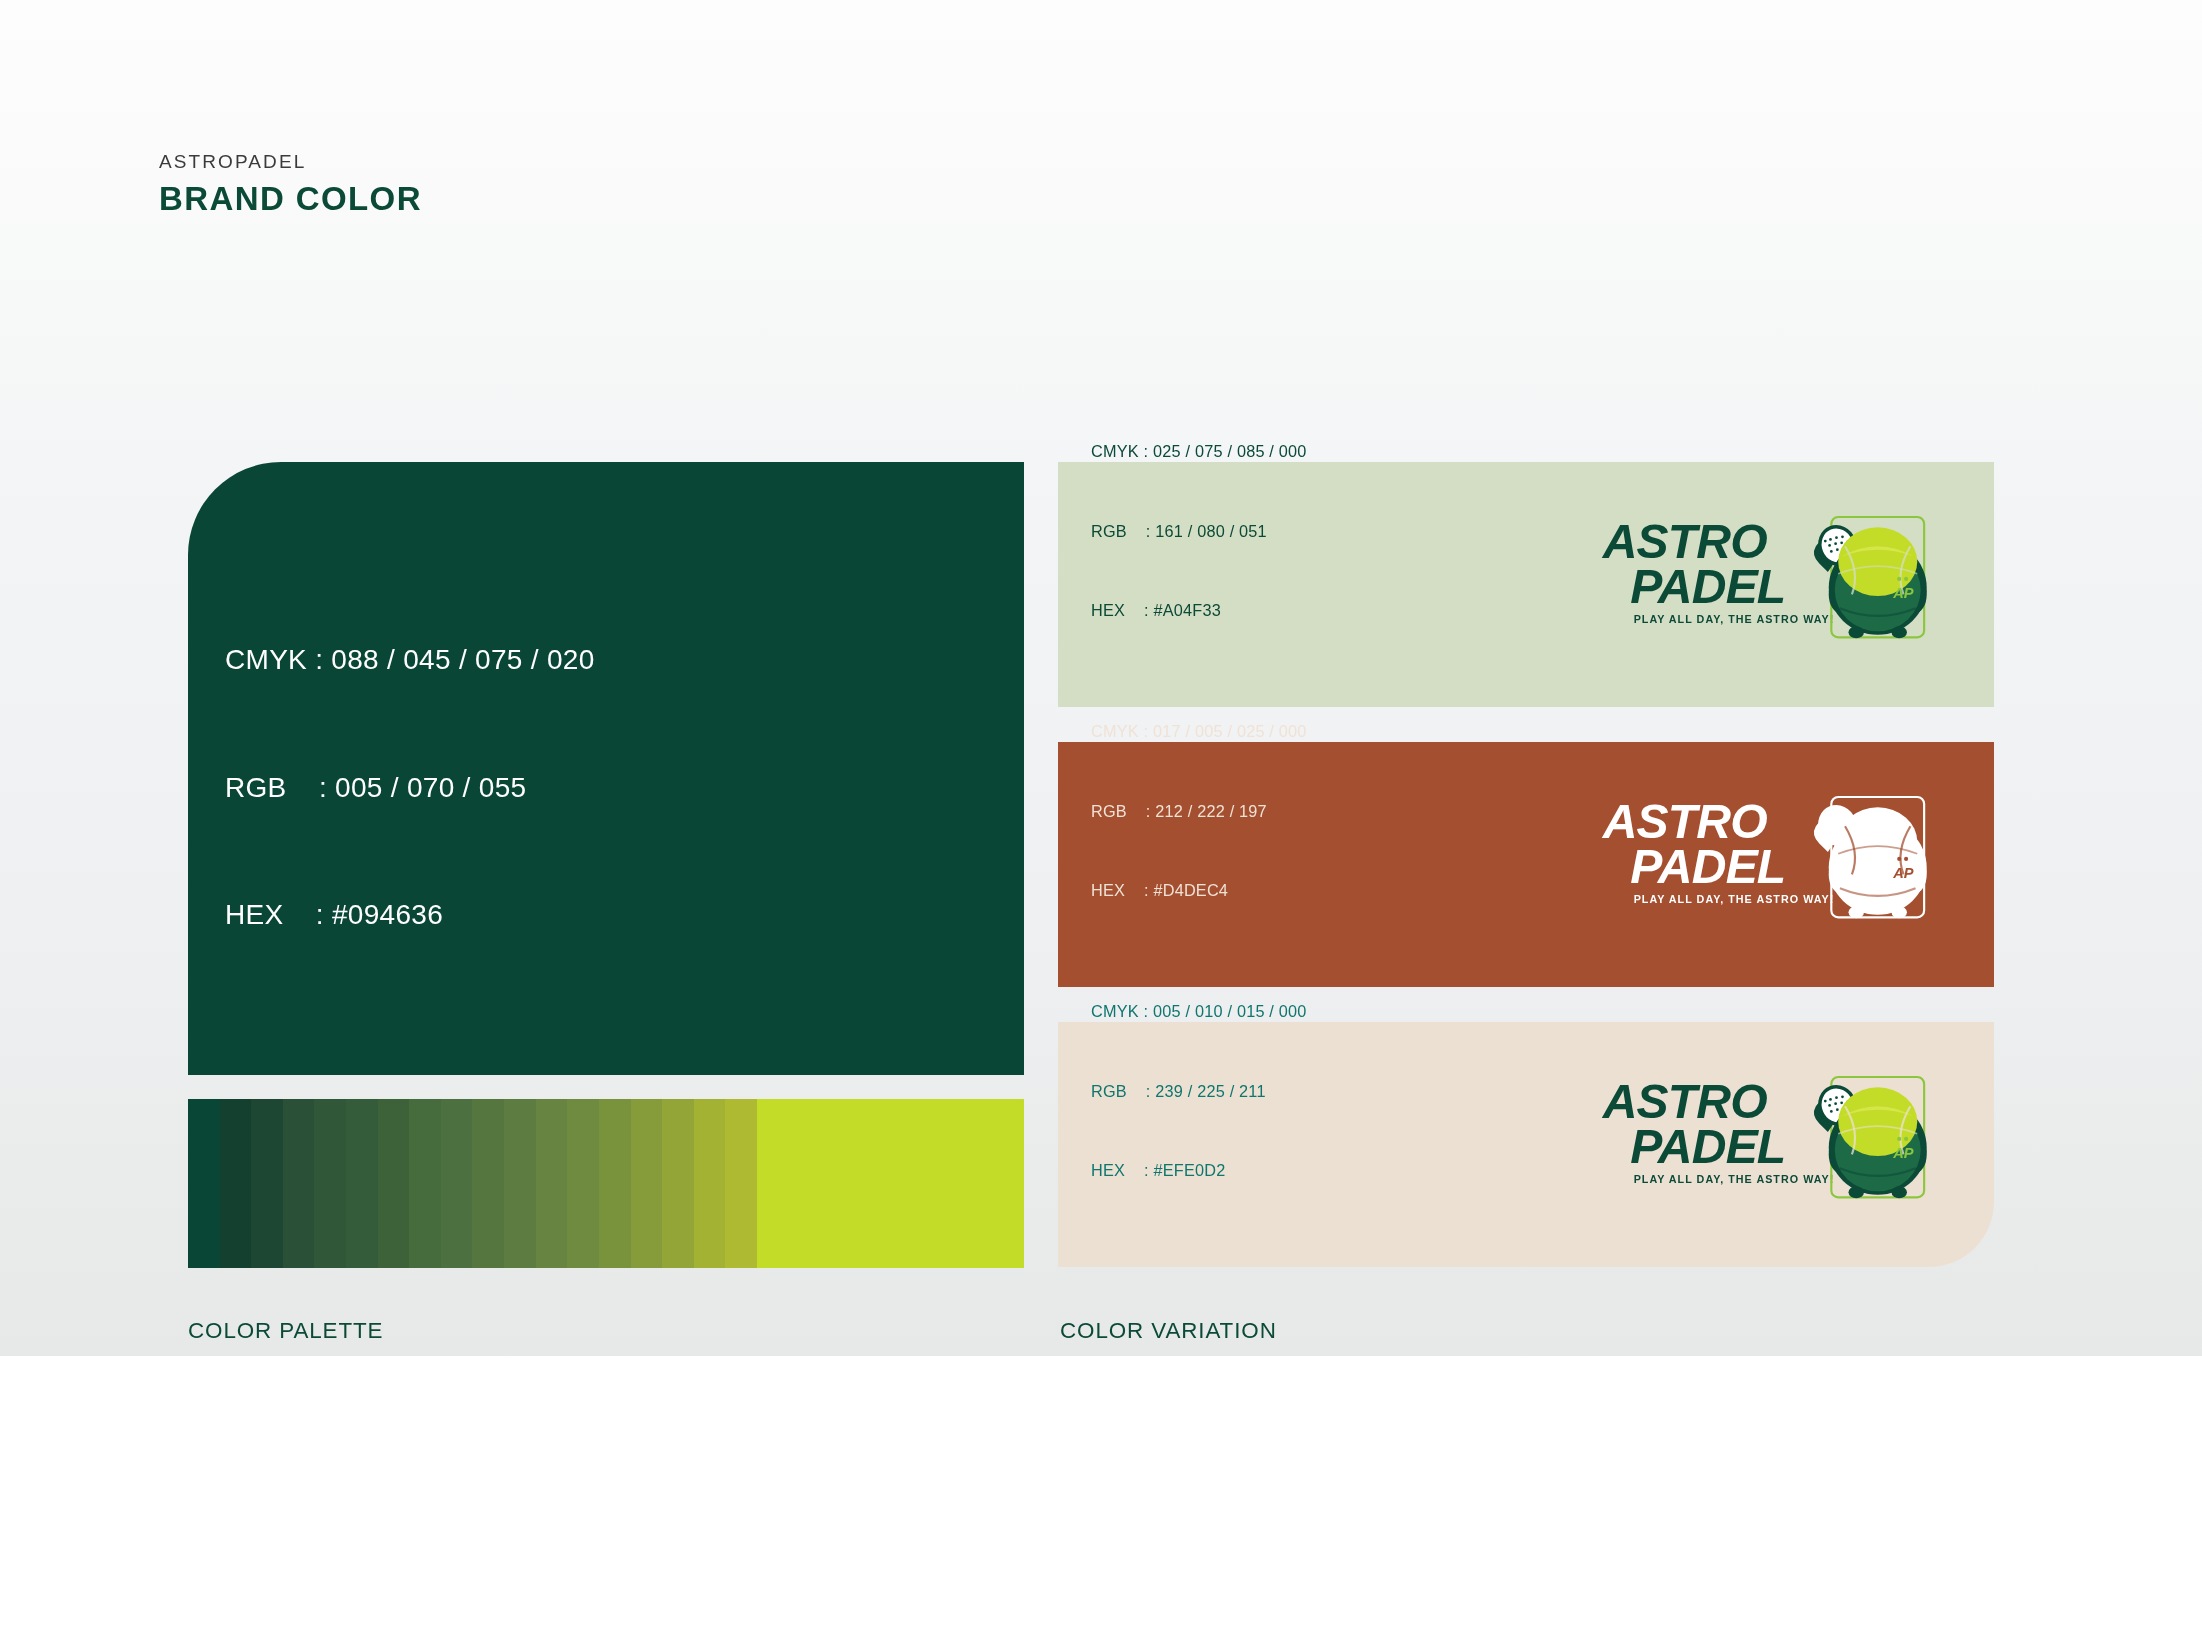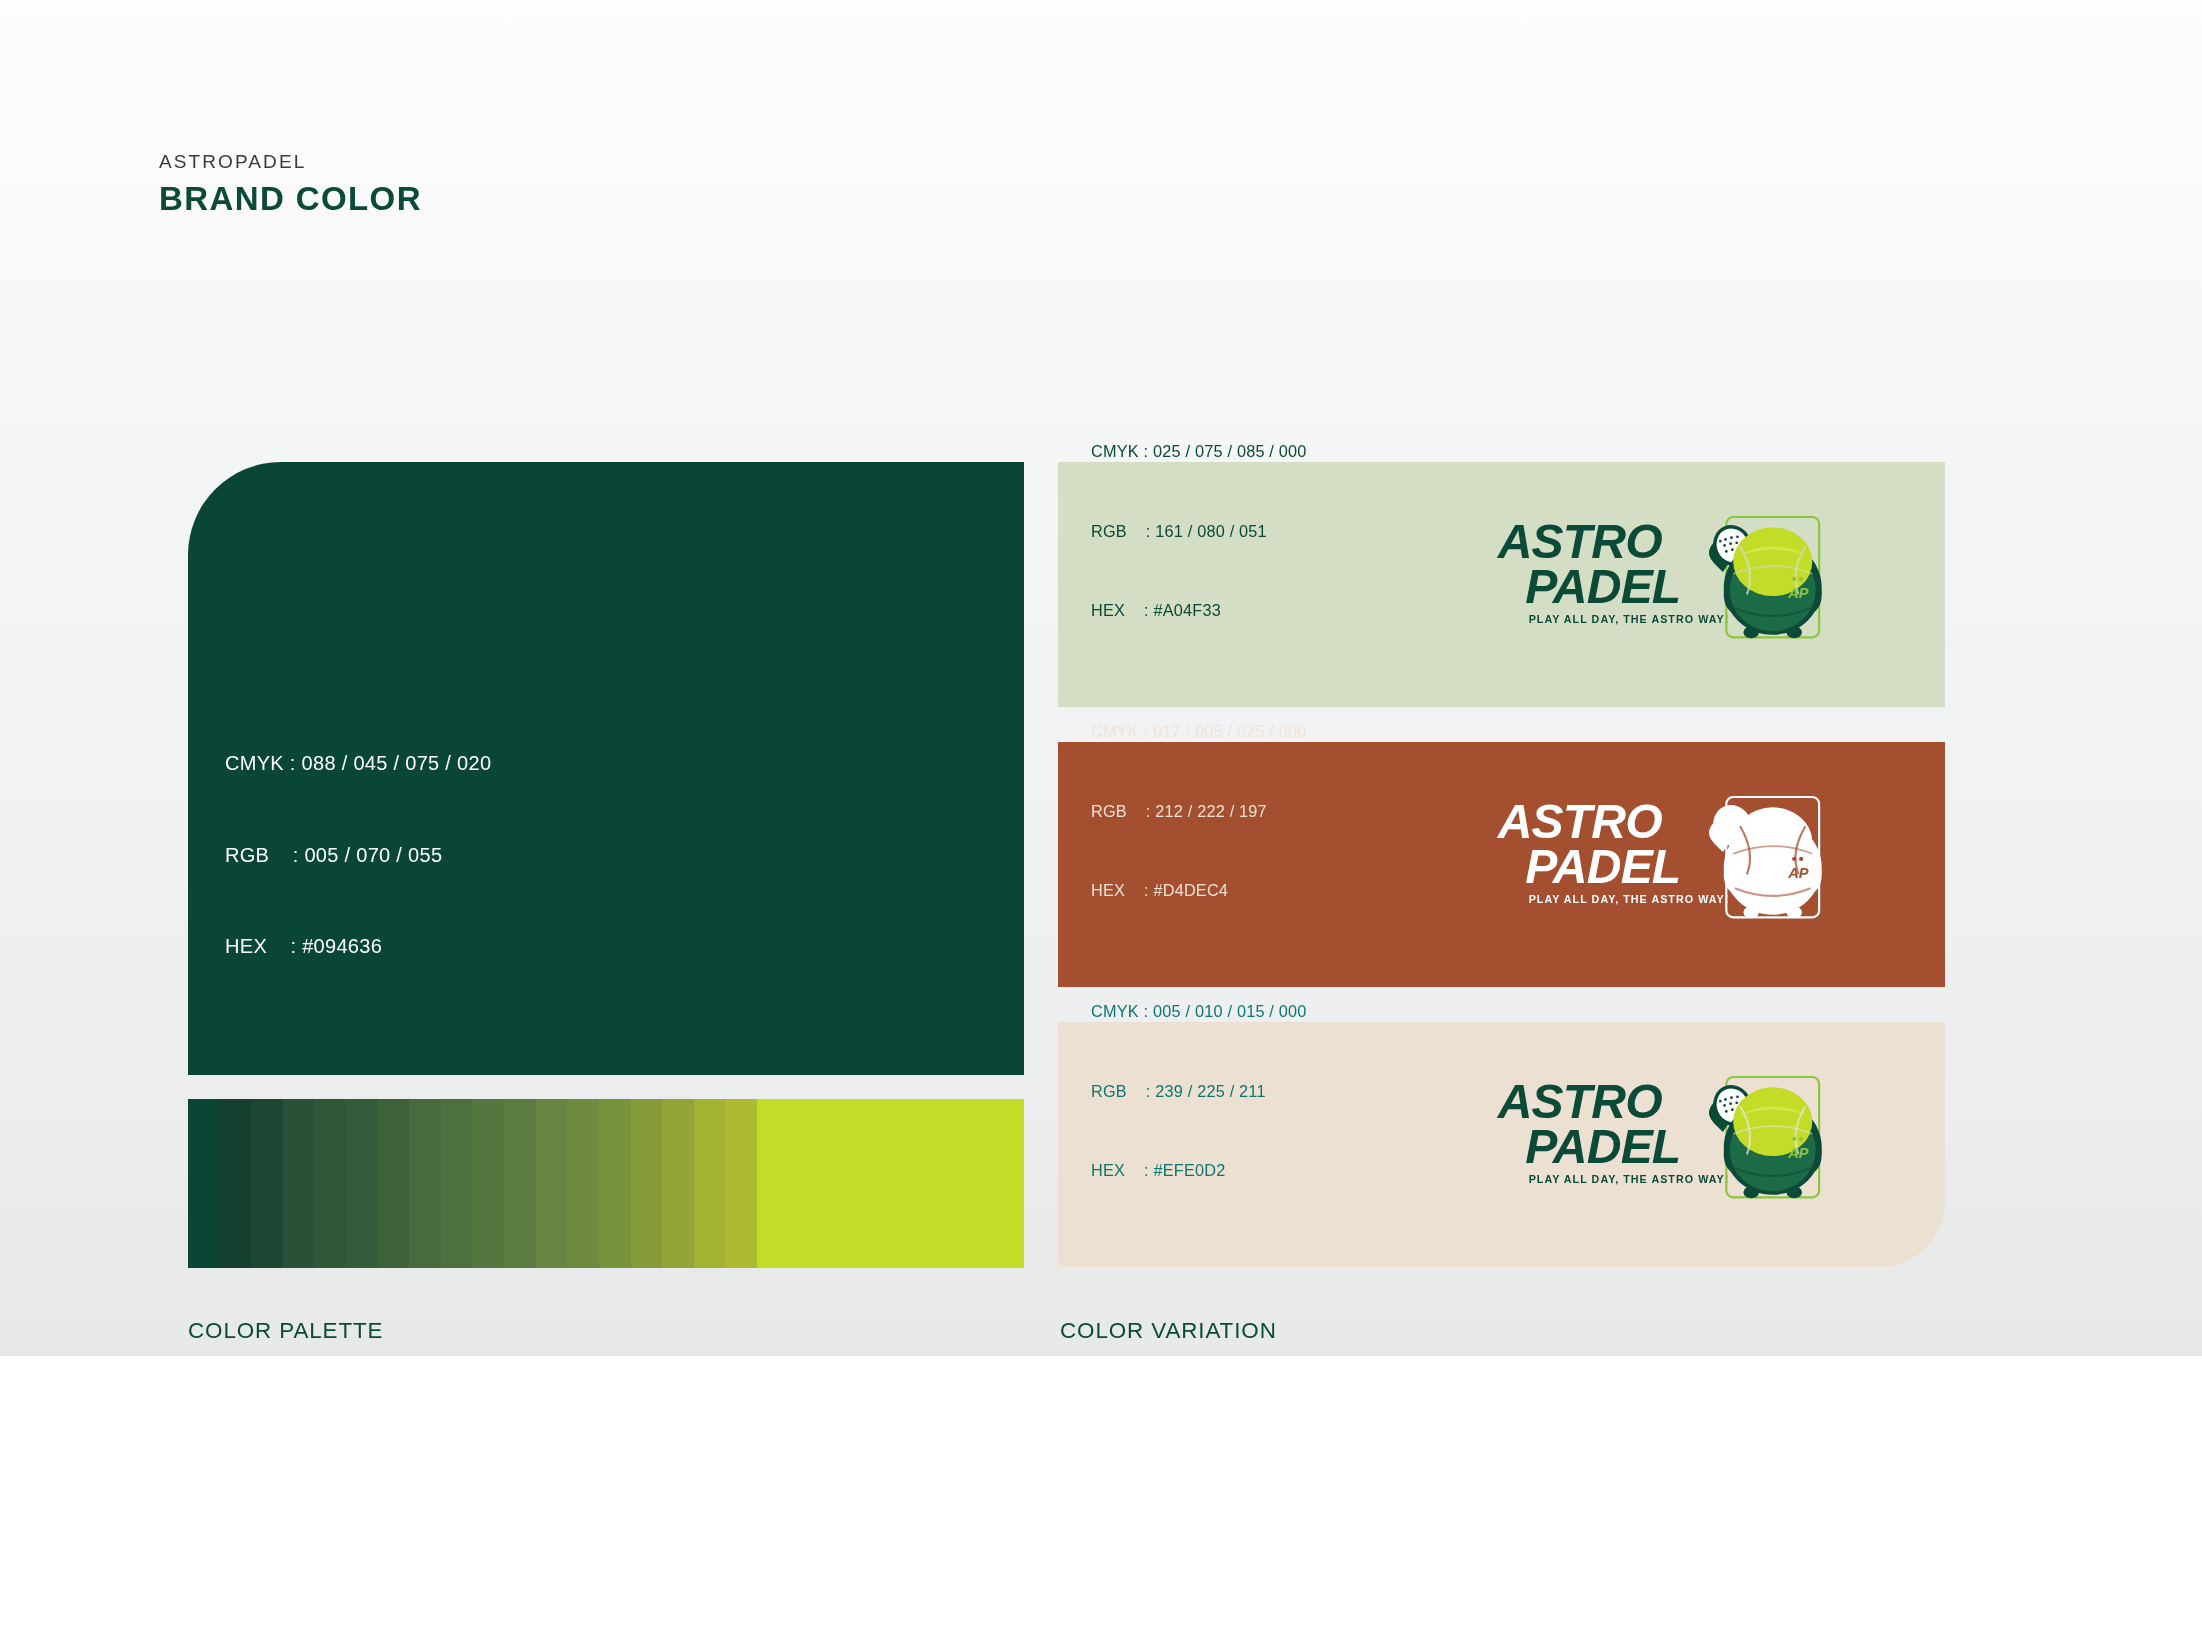--- a/index.html
+++ b/index.html
@@ -56,21 +56,21 @@
     width: 836px;
     height: 613px;
     background: #094636;
     border-radius: 93px 0 0 0;
   }
   .primary-specs {
     position: absolute;
     left: 37px;
     bottom: 53px;
     color: #ffffff;
-    font-size: 20px;
+    font-size: 28px;
     line-height: 1.52;
     white-space: pre;
     letter-spacing: 0.3px;
   }
   .spec-line { display: block; }
 
   
   .palette-strip {
     position: absolute;
     left: 188px;
@@ -99,25 +99,26 @@
     bottom: 31px;
     font-size: 16.3px;
     line-height: 1.62;
     white-space: pre;
     letter-spacing: 0.2px;
   }
 
   
   .logo-card {
     position: absolute;
-    left: 1489px;
+    left: 1538px;
     width: 456px;
     height: 245px;
     display: flex;
     align-items: center;
+    justify-content: center;
   }
   .logo-card.row1 { top: 462px; }
   .logo-card.row2 { top: 742px; }
   .logo-card.row3 { top: 1022px; border-radius: 0 0 65px 0; overflow: hidden; }
   .logo-svg { width: 344px; height: 159px; display: block; }
 
   
   .section-label {
     position: absolute;
     font-size: 22.4px;

